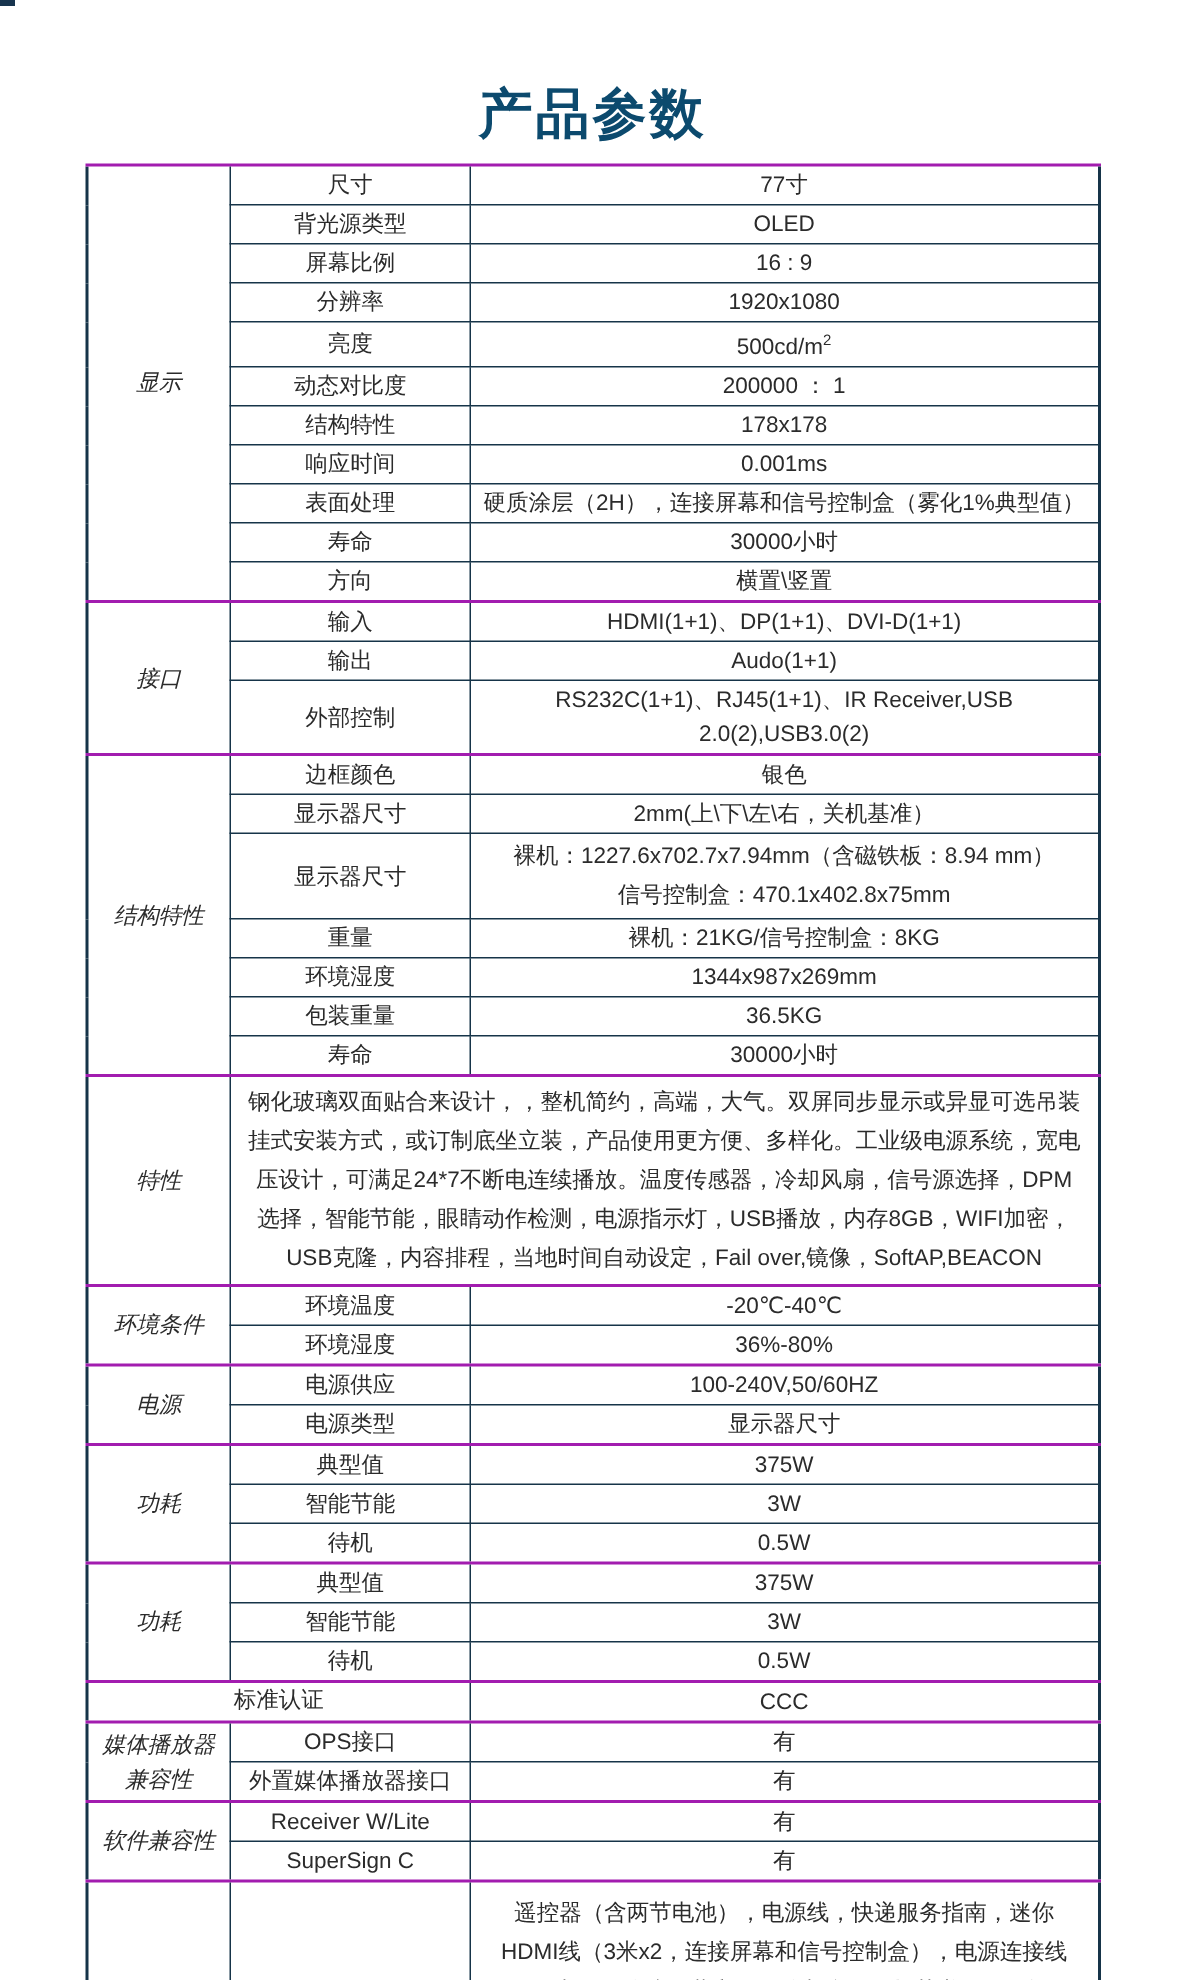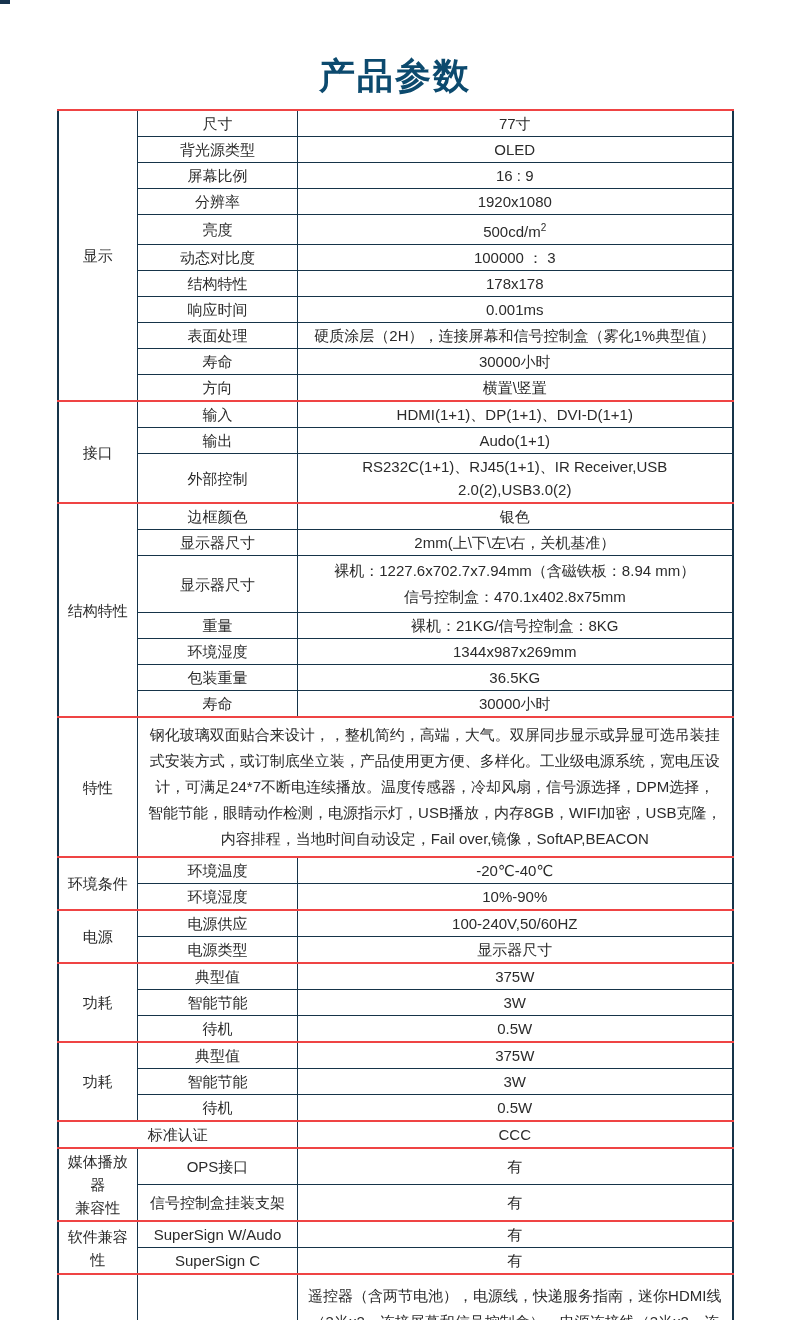--- a/index.html
+++ b/index.html
@@ -19,24 +19,24 @@
   table.spec-table{
     width:677px; margin:0 auto; border-collapse:collapse; table-layout:fixed;
     border:2px solid #163449;
   }
   td{
     border:1px solid #163449;
     font-size:15px; line-height:23px; padding:1px 6px;
     text-align:center; vertical-align:middle;
     word-break:break-word;
   }
-  tr.section-start td{ border-top:2px solid #ef4444; }
-  .col-group{ width:80px; }
+  tr.section-start td{ border-top:2px solid #a21caf; }
+  .col-group{ width:96px;font-style:italic; }
   .col-label{ width:160px; }
-  .col-label-span{ width:256px; }
+  .col-label-span{ width:256px;font-family:Liberation Serif, serif; }
   .col-value{ }
   .cell-text{ white-space:pre-line; }
   td.multiline{ line-height:26px; padding:2px 8px; }
   td.feature-cell{ line-height:26px; padding:4px 10px;margin-top:20px; }
   td.long-cell{ line-height:26px; padding:8px 10px; }
   sup{ font-size:10px; }
 </style>
 </head>
 <body>
 
@@ -62,21 +62,21 @@
       <tr>
         <td class="col-label"><span class="cell-text">分辨率</span></td>
         <td class="col-value"><span class="cell-text">1920x1080</span></td>
       </tr>
       <tr>
         <td class="col-label"><span class="cell-text">亮度</span></td>
         <td class="col-value"><span class="cell-text">500cd/m</span><sup>2</sup></td>
       </tr>
       <tr>
         <td class="col-label"><span class="cell-text">动态对比度</span></td>
-        <td class="col-value"><span class="cell-text">100000 ： 3</span></td>
+        <td class="col-value"><span class="cell-text">200000 ： 1</span></td>
       </tr>
       <tr>
         <td class="col-label"><span class="cell-text">结构特性</span></td>
         <td class="col-value"><span class="cell-text">178x178</span></td>
       </tr>
       <tr>
         <td class="col-label"><span class="cell-text">响应时间</span></td>
         <td class="col-value"><span class="cell-text">0.001ms</span></td>
       </tr>
       <tr>
@@ -138,21 +138,21 @@
         <td class="col-group" rowspan="1"><span class="cell-text">特性</span></td>
         <td class="col-value feature-cell" colspan="2"><span class="cell-text">钢化玻璃双面贴合来设计，，整机简约，高端，大气。双屏同步显示或异显可选吊装挂式安装方式，或订制底坐立装，产品使用更方便、多样化。工业级电源系统，宽电压设计，可满足24*7不断电连续播放。温度传感器，冷却风扇，信号源选择，DPM选择，智能节能，眼睛动作检测，电源指示灯，USB播放，内存8GB，WIFI加密，USB克隆，内容排程，当地时间自动设定，Fail over,镜像，SoftAP,BEACON</span></td>
       </tr>
       <tr class="section-start">
         <td class="col-group" rowspan="2"><span class="cell-text">环境条件</span></td>
         <td class="col-label"><span class="cell-text">环境温度</span></td>
         <td class="col-value"><span class="cell-text">-20℃-40℃</span></td>
       </tr>
       <tr>
         <td class="col-label"><span class="cell-text">环境湿度</span></td>
-        <td class="col-value"><span class="cell-text">10%-90%</span></td>
+        <td class="col-value"><span class="cell-text">36%-80%</span></td>
       </tr>
       <tr class="section-start">
         <td class="col-group" rowspan="2"><span class="cell-text">电源</span></td>
         <td class="col-label"><span class="cell-text">电源供应</span></td>
         <td class="col-value"><span class="cell-text">100-240V,50/60HZ</span></td>
       </tr>
       <tr>
         <td class="col-label"><span class="cell-text">电源类型</span></td>
         <td class="col-value"><span class="cell-text">显示器尺寸</span></td>
       </tr>
@@ -186,26 +186,26 @@
         <td class="col-label-span" colspan="2"><span class="cell-text">标准认证</span></td>
         <td class="col-value"><span class="cell-text">CCC</span></td>
       </tr>
       <tr class="section-start">
         <td class="col-group" rowspan="2"><span class="cell-text">媒体播放器
 兼容性</span></td>
         <td class="col-label"><span class="cell-text">OPS接口</span></td>
         <td class="col-value"><span class="cell-text">有</span></td>
       </tr>
       <tr>
-        <td class="col-label"><span class="cell-text">信号控制盒挂装支架</span></td>
+        <td class="col-label"><span class="cell-text">外置媒体播放器接口</span></td>
         <td class="col-value"><span class="cell-text">有</span></td>
       </tr>
       <tr class="section-start">
         <td class="col-group" rowspan="2"><span class="cell-text">软件兼容性</span></td>
-        <td class="col-label"><span class="cell-text">SuperSign W/Audo</span></td>
+        <td class="col-label"><span class="cell-text">Receiver W/Lite</span></td>
         <td class="col-value"><span class="cell-text">有</span></td>
       </tr>
       <tr>
         <td class="col-label"><span class="cell-text">SuperSign C</span></td>
         <td class="col-value"><span class="cell-text">有</span></td>
       </tr>
       <tr class="section-start">
         <td class="col-group" rowspan="2"></td>
         <td class="col-label"></td>
         <td class="col-value long-cell"><span class="cell-text">遥控器（含两节电池），电源线，快递服务指南，迷你HDMI线（3米x2，连接屏幕和信号控制盒），电源连接线（3米x2，连接屏幕和信号控制盒），规范书，二级转RS232C转换接头，接口护照，信号控制盒挂装支架</span></td>

